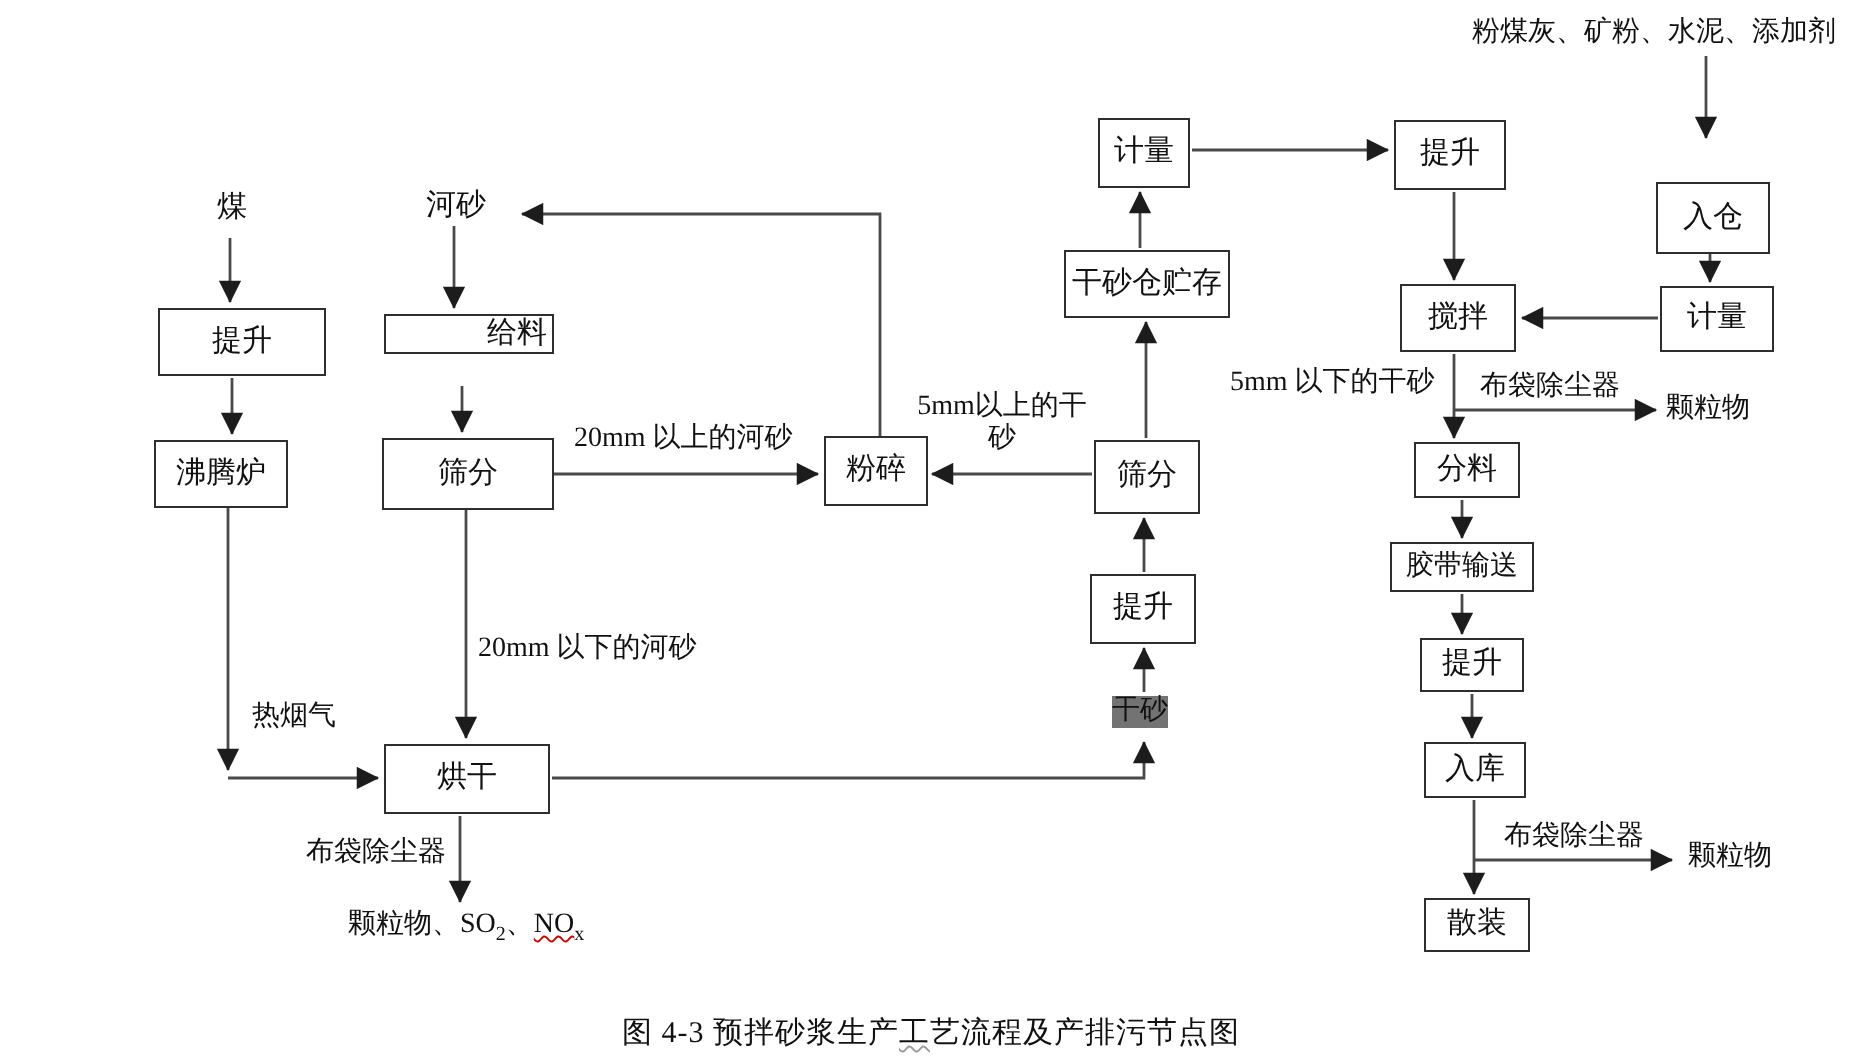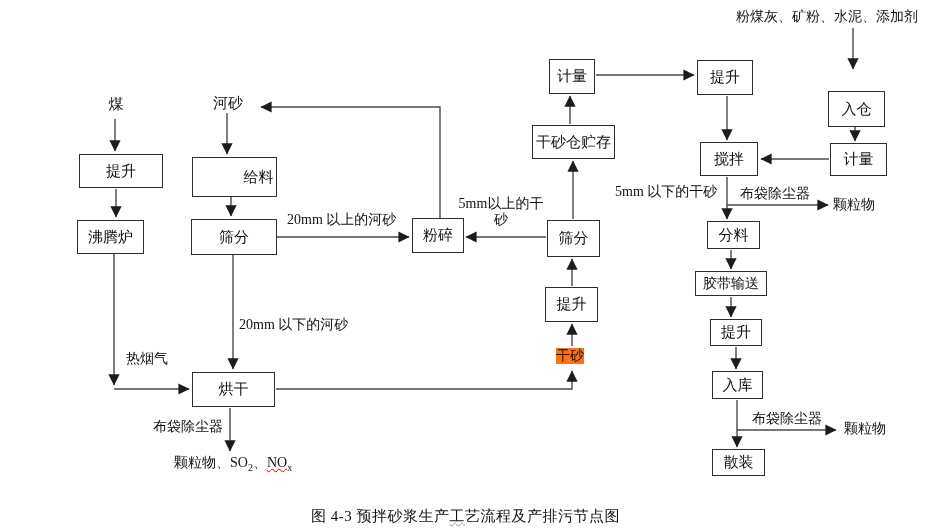--- a/index.html
+++ b/index.html
@@ -68,21 +68,21 @@
       <line x1="230" y1="408" x2="230" y2="451" marker-end="url(#ah)"></line>
     </g>
   </svg>
 
   <div class="box" style="left:79px;top:154px;width:84px;height:34px;">
       <span>提升</span>
     </div>
   <div class="box" style="left:77px;top:220px;width:67px;height:34px;">
       <span>沸腾炉</span>
     </div>
-  <div class="box" style="left:192px;top:157px;width:85px;height:40px;padding-left:48px;">
+  <div class="box" style="left:192px;top:157px;width:85px;height:20px;padding-left:48px;">
       <span>给料</span>
     </div>
   <div class="box" style="left:191px;top:219px;width:86px;height:36px;">
       <span>筛分</span>
     </div>
   <div class="box" style="left:412px;top:218px;width:52px;height:35px;">
       <span>粉碎</span>
     </div>
   <div class="box" style="left:547px;top:220px;width:53px;height:37px;">
       <span>筛分</span>
@@ -128,21 +128,21 @@
     </div>
 
   <div class="lbl center" style="left:100px;top:96px;width:32px;font-size:15px;">煤</div>
   <div class="lbl" style="left:213px;top:95px;font-size:15px;">河砂</div>
   <div class="lbl" style="left:736px;top:9px;">粉煤灰、矿粉、水泥、添加剂</div>
   <div class="lbl" style="left:287px;top:212px;">20mm 以上的河砂</div>
   <div class="lbl" style="left:239px;top:317px;">20mm 以下的河砂</div>
   <div class="lbl wrap2" style="left:455px;top:196px;width:92px;"><span>5mm以上的干</span><br><span>砂</span></div>
   <div class="lbl" style="left:578px;top:184px;margin-left:37px;">5mm 以下的干砂</div>
   <div class="lbl" style="left:126px;top:351px;">热烟气</div>
-  <div class="lbl" style="left:556px;top:348px;background:#f97316;">干砂</div>
+  <div class="lbl" style="left:556px;top:348px;background:#737373;">干砂</div>
   <div class="lbl" style="left:740px;top:186px;">布袋除尘器</div>
   <div class="lbl" style="left:833px;top:197px;">颗粒物</div>
   <div class="lbl" style="left:153px;top:419px;">布袋除尘器</div>
   <div class="lbl" style="left:752px;top:411px;">布袋除尘器</div>
   <div class="lbl" style="left:844px;top:421px;">颗粒物</div>
 
   <div class="lbl" style="left:174px;top:455px;">
     <span>颗粒物、SO</span><sub>2</sub><span>、</span><span class="wavy-red"><span>NO</span><sub>x</sub></span>
   </div>
 

